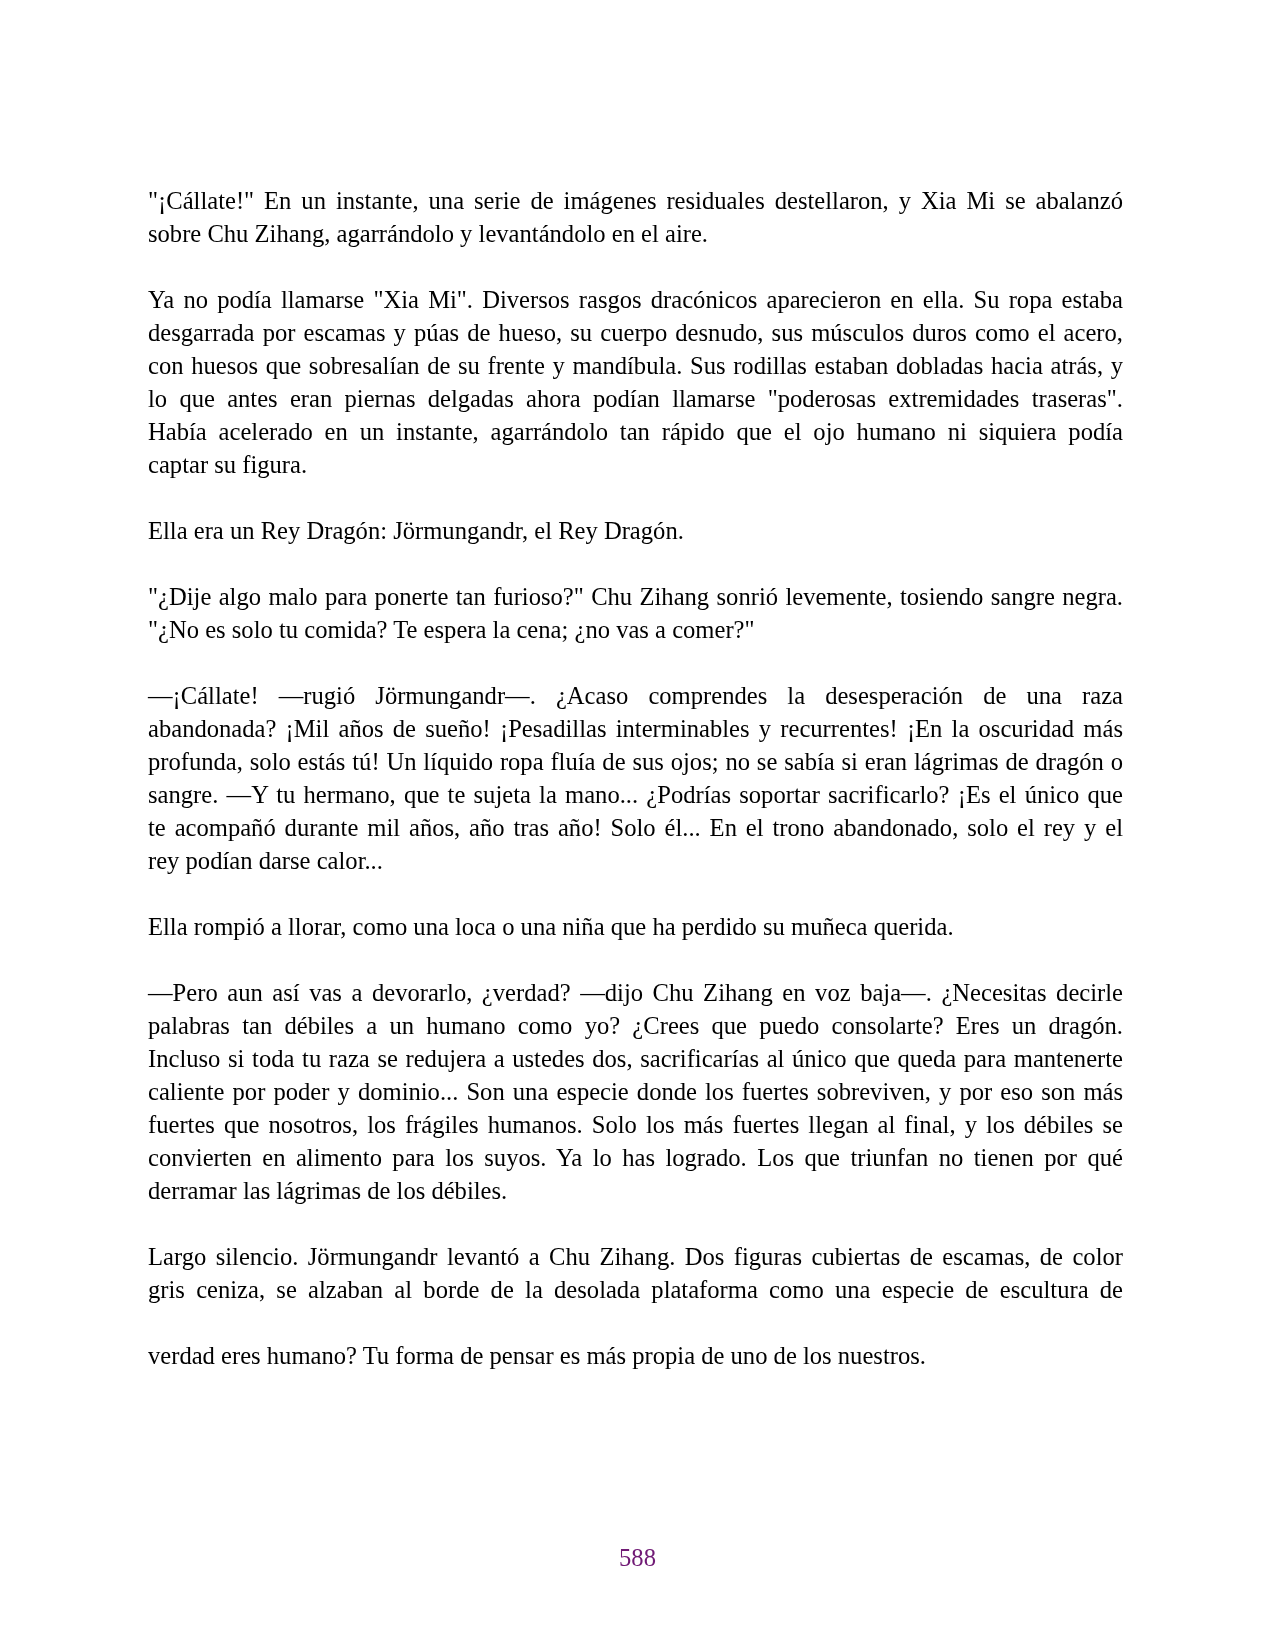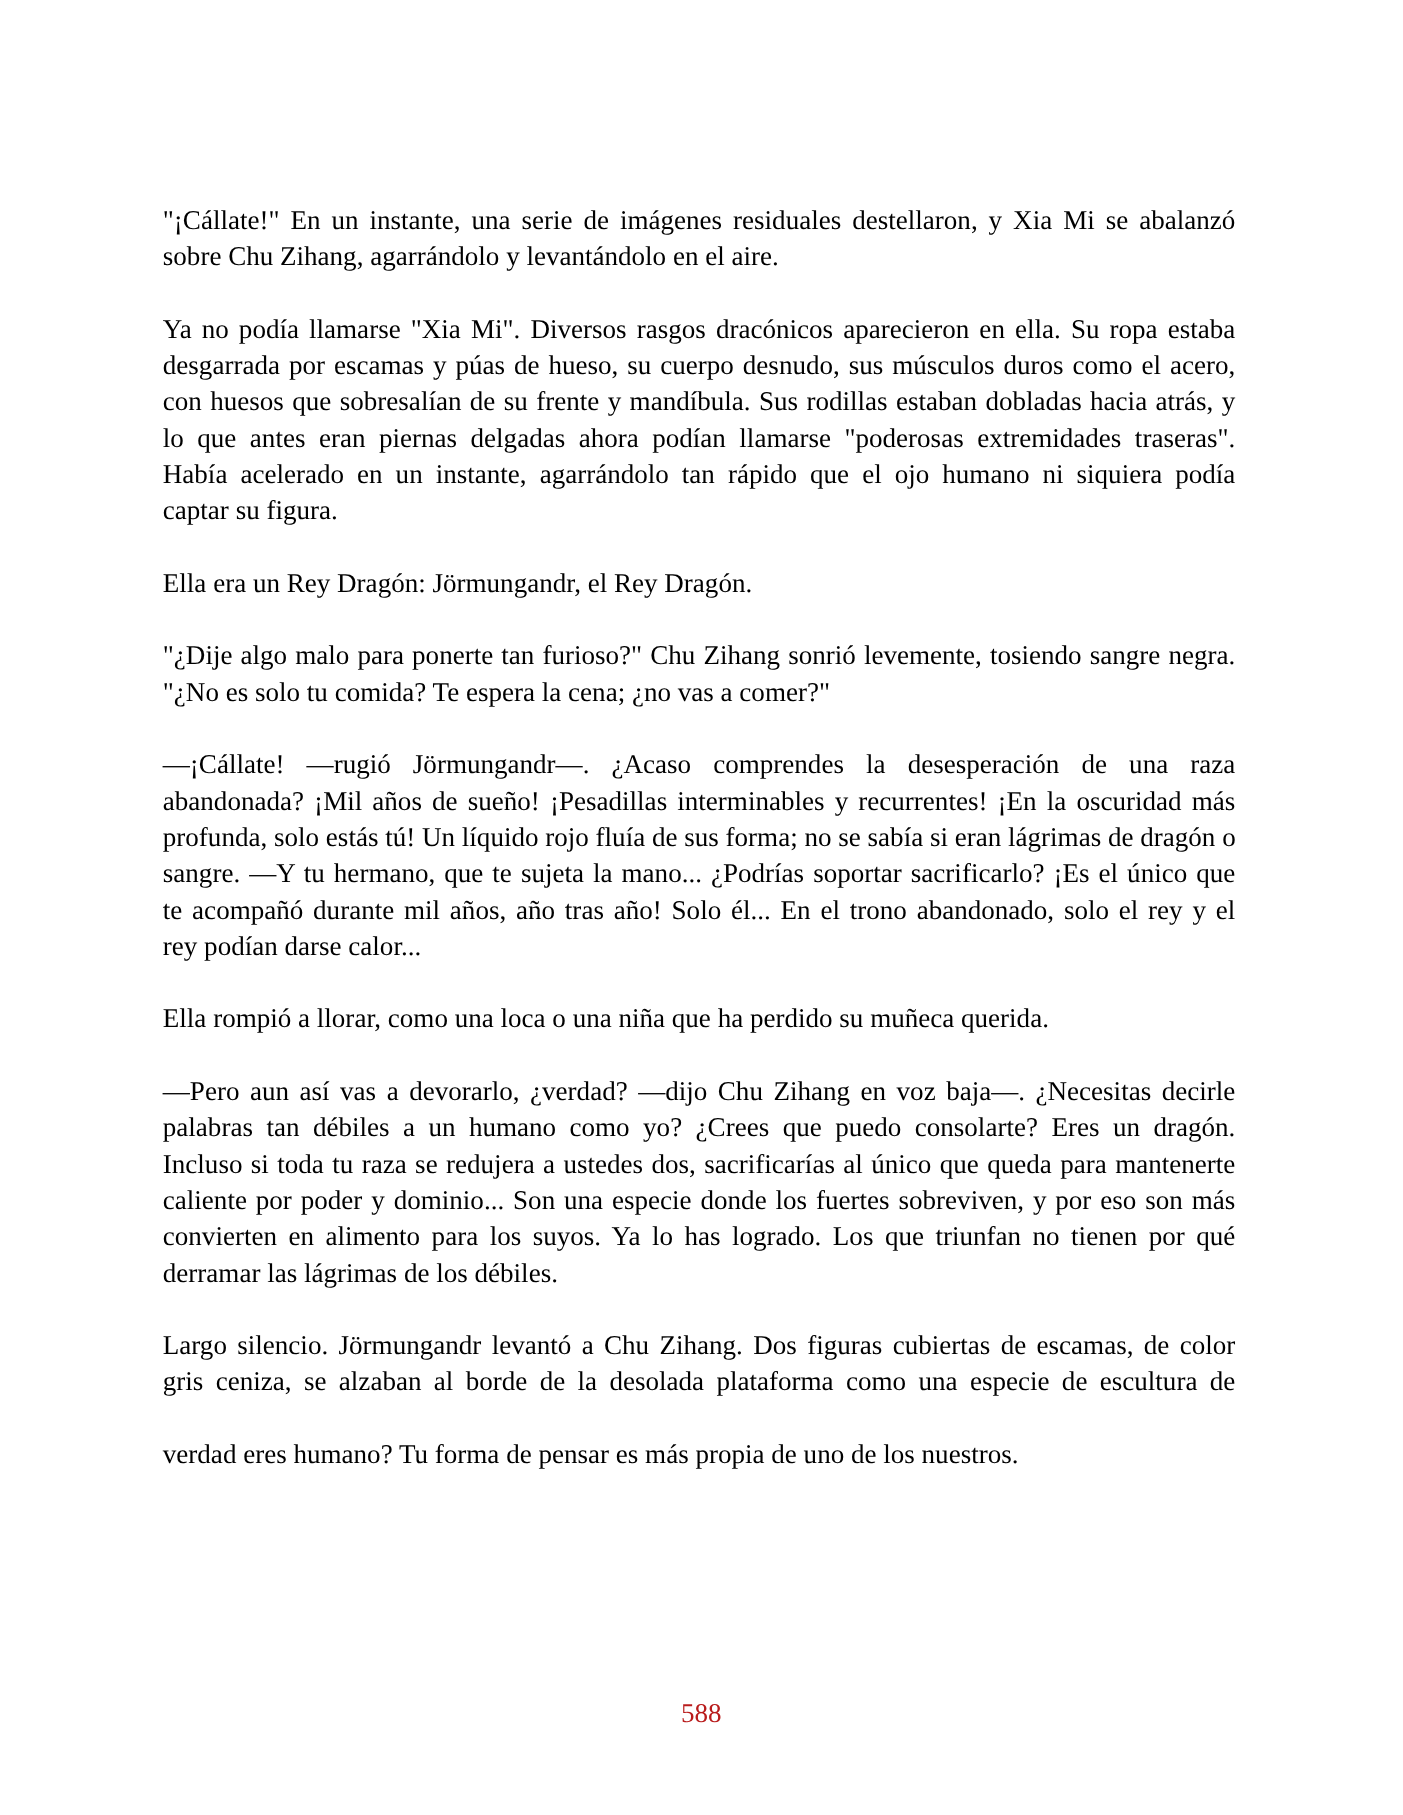--- a/index.html
+++ b/index.html
@@ -45,21 +45,21 @@
     text-align-last: left;
   }
   .footer {
     position: absolute;
     top: 1541px;
     left: 0;
     width: 1275px;
     text-align: center;
     font-size: 24.6px;
     line-height: 33px;
-    color: #b91c1c;
+    color: #701a75;
   }
 </style>
 </head>
 <body>
 
 <div class="page">
   <div class="content">
       <div class="paragraph">
         <div class="line">"¡Cállate!" En un instante, una serie de imágenes residuales destellaron, y Xia Mi se abalanzó</div>
         <div class="line line-last">sobre Chu Zihang, agarrándolo y levantándolo en el aire.</div>
@@ -75,33 +75,34 @@
       <div class="paragraph">
         <div class="line line-last">Ella era un Rey Dragón: Jörmungandr, el Rey Dragón.</div>
       </div>
       <div class="paragraph">
         <div class="line">"¿Dije algo malo para ponerte tan furioso?" Chu Zihang sonrió levemente, tosiendo sangre negra.</div>
         <div class="line line-last">"¿No es solo tu comida? Te espera la cena; ¿no vas a comer?"</div>
       </div>
       <div class="paragraph">
         <div class="line">—¡Cállate! —rugió Jörmungandr—. ¿Acaso comprendes la desesperación de una raza</div>
         <div class="line">abandonada? ¡Mil años de sueño! ¡Pesadillas interminables y recurrentes! ¡En la oscuridad más</div>
-        <div class="line">profunda, solo estás tú! Un líquido rojo fluía de sus forma; no se sabía si eran lágrimas de dragón o</div>
+        <div class="line">profunda, solo estás tú! Un líquido ropa fluía de sus ojos; no se sabía si eran lágrimas de dragón o</div>
         <div class="line">sangre. —Y tu hermano, que te sujeta la mano... ¿Podrías soportar sacrificarlo? ¡Es el único que</div>
         <div class="line">te acompañó durante mil años, año tras año! Solo él... En el trono abandonado, solo el rey y el</div>
         <div class="line line-last">rey podían darse calor...</div>
       </div>
       <div class="paragraph">
         <div class="line line-last">Ella rompió a llorar, como una loca o una niña que ha perdido su muñeca querida.</div>
       </div>
       <div class="paragraph">
         <div class="line">—Pero aun así vas a devorarlo, ¿verdad? —dijo Chu Zihang en voz baja—. ¿Necesitas decirle</div>
         <div class="line">palabras tan débiles a un humano como yo? ¿Crees que puedo consolarte? Eres un dragón.</div>
         <div class="line">Incluso si toda tu raza se redujera a ustedes dos, sacrificarías al único que queda para mantenerte</div>
         <div class="line">caliente por poder y dominio... Son una especie donde los fuertes sobreviven, y por eso son más</div>
+        <div class="line">fuertes que nosotros, los frágiles humanos. Solo los más fuertes llegan al final, y los débiles se</div>
         <div class="line">convierten en alimento para los suyos. Ya lo has logrado. Los que triunfan no tienen por qué</div>
         <div class="line line-last">derramar las lágrimas de los débiles.</div>
       </div>
       <div class="paragraph">
         <div class="line">Largo silencio. Jörmungandr levantó a Chu Zihang. Dos figuras cubiertas de escamas, de color</div>
         <div class="line">gris ceniza, se alzaban al borde de la desolada plataforma como una especie de escultura de</div>
       </div>
       <div class="paragraph">
         <div class="line line-last">verdad eres humano? Tu forma de pensar es más propia de uno de los nuestros.</div>
       </div>

